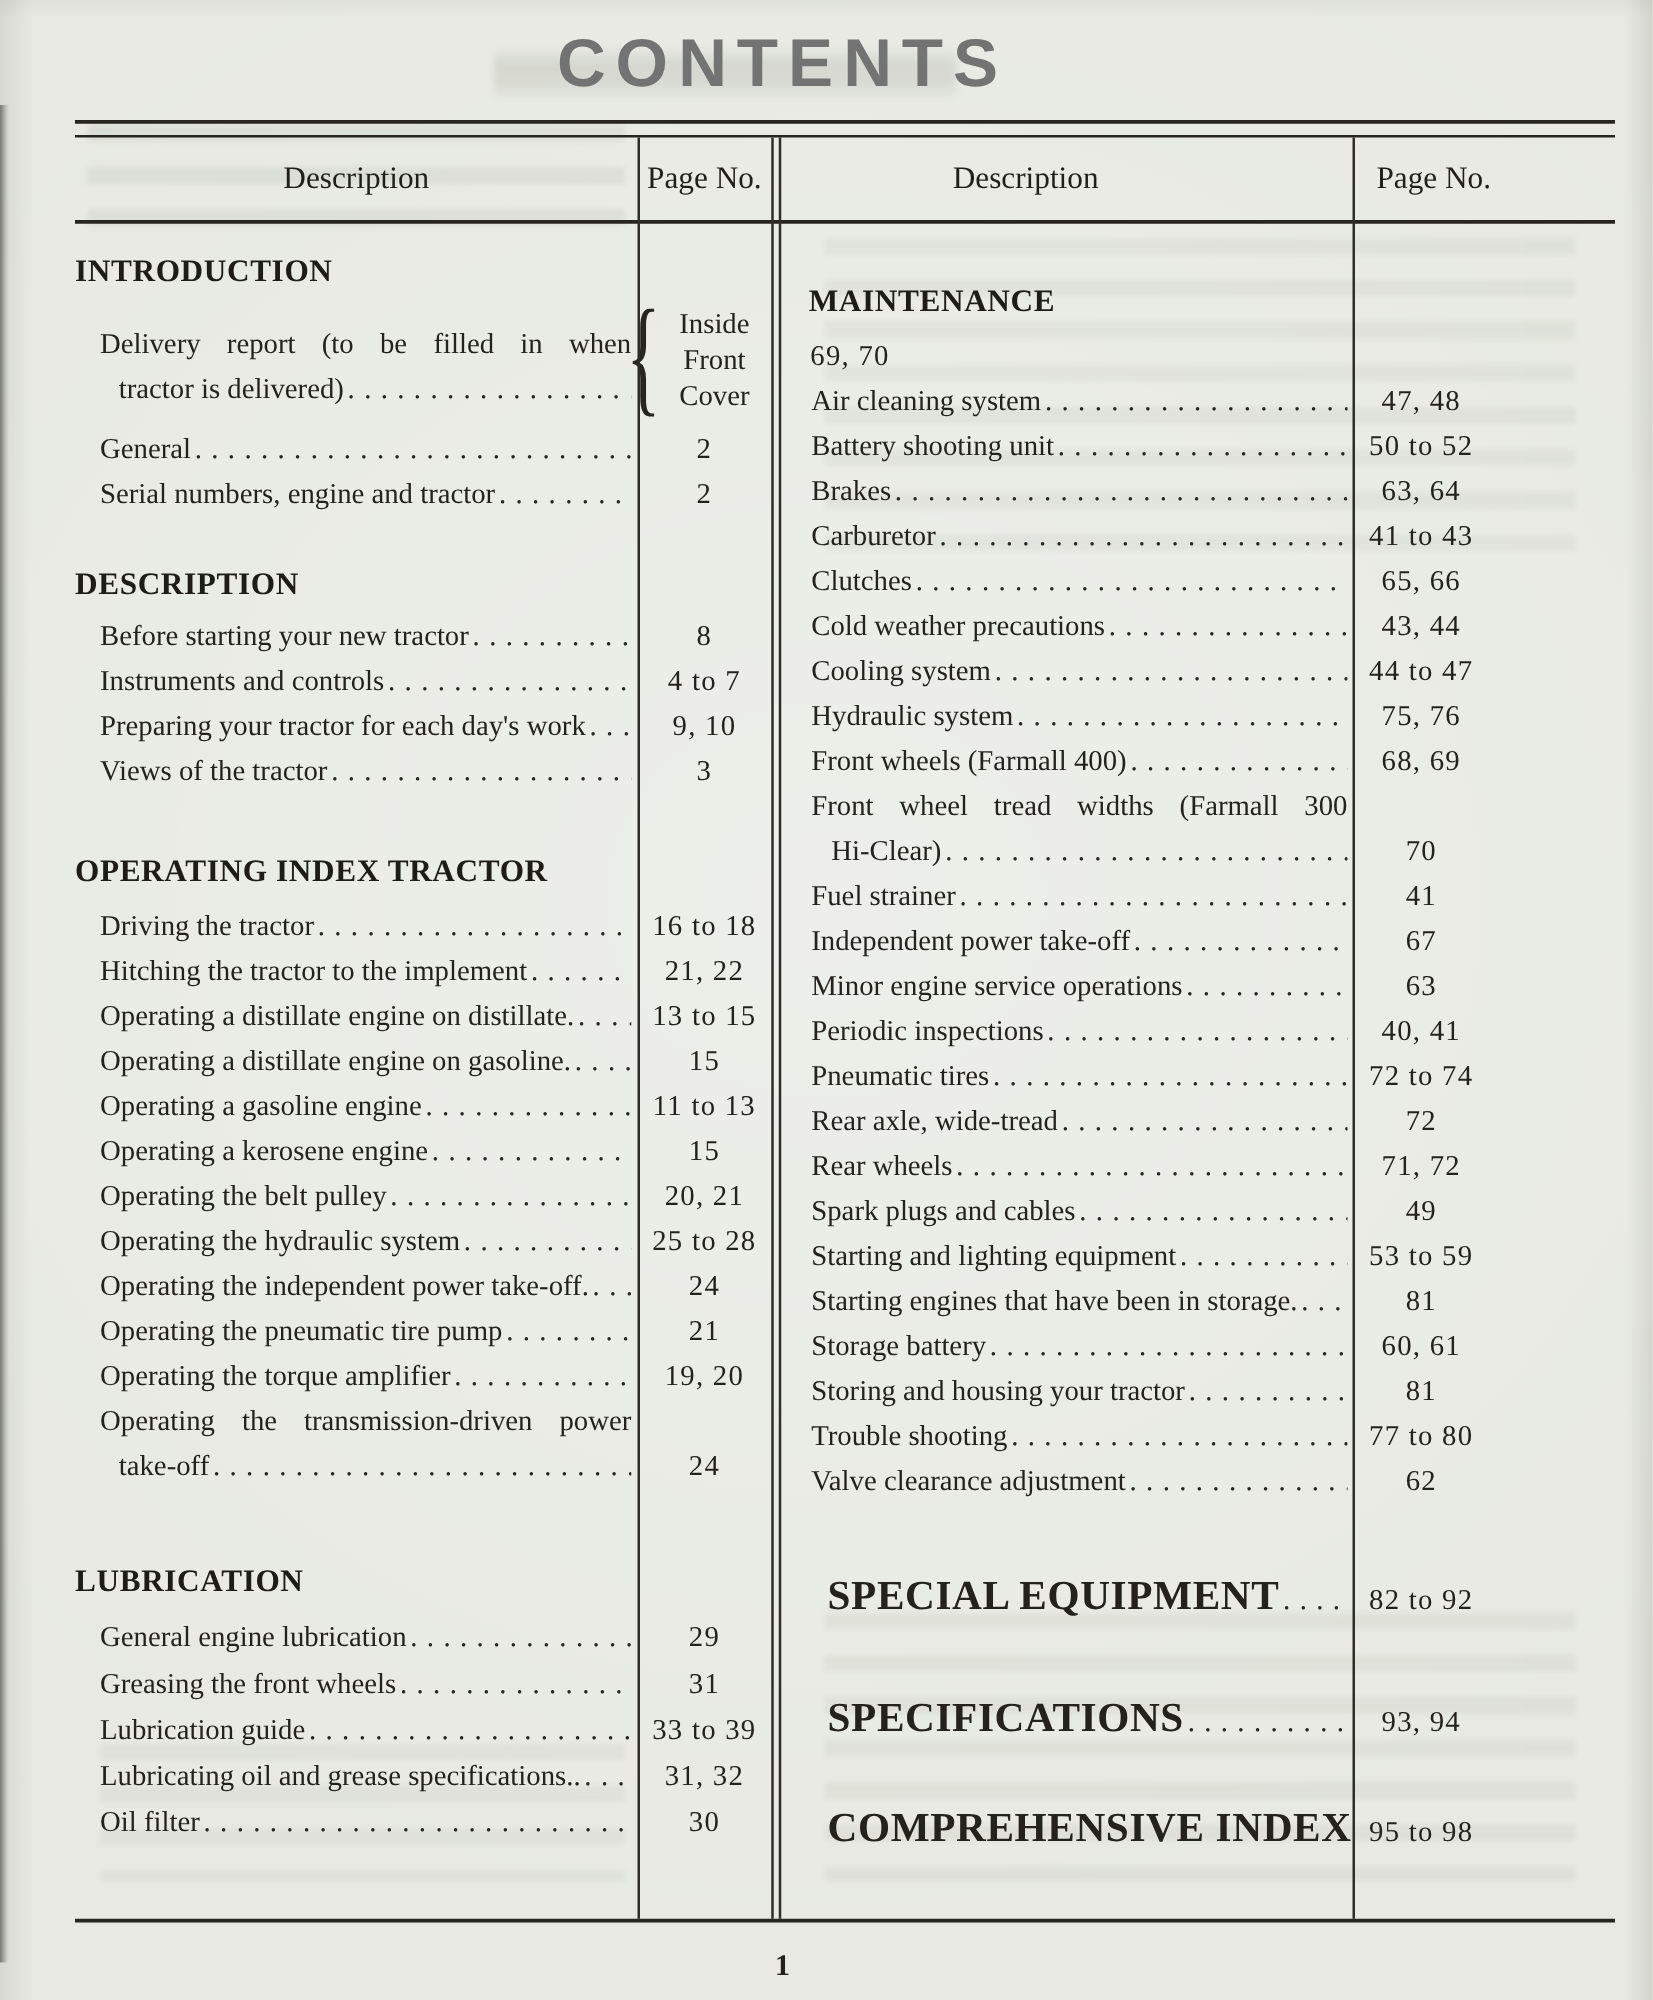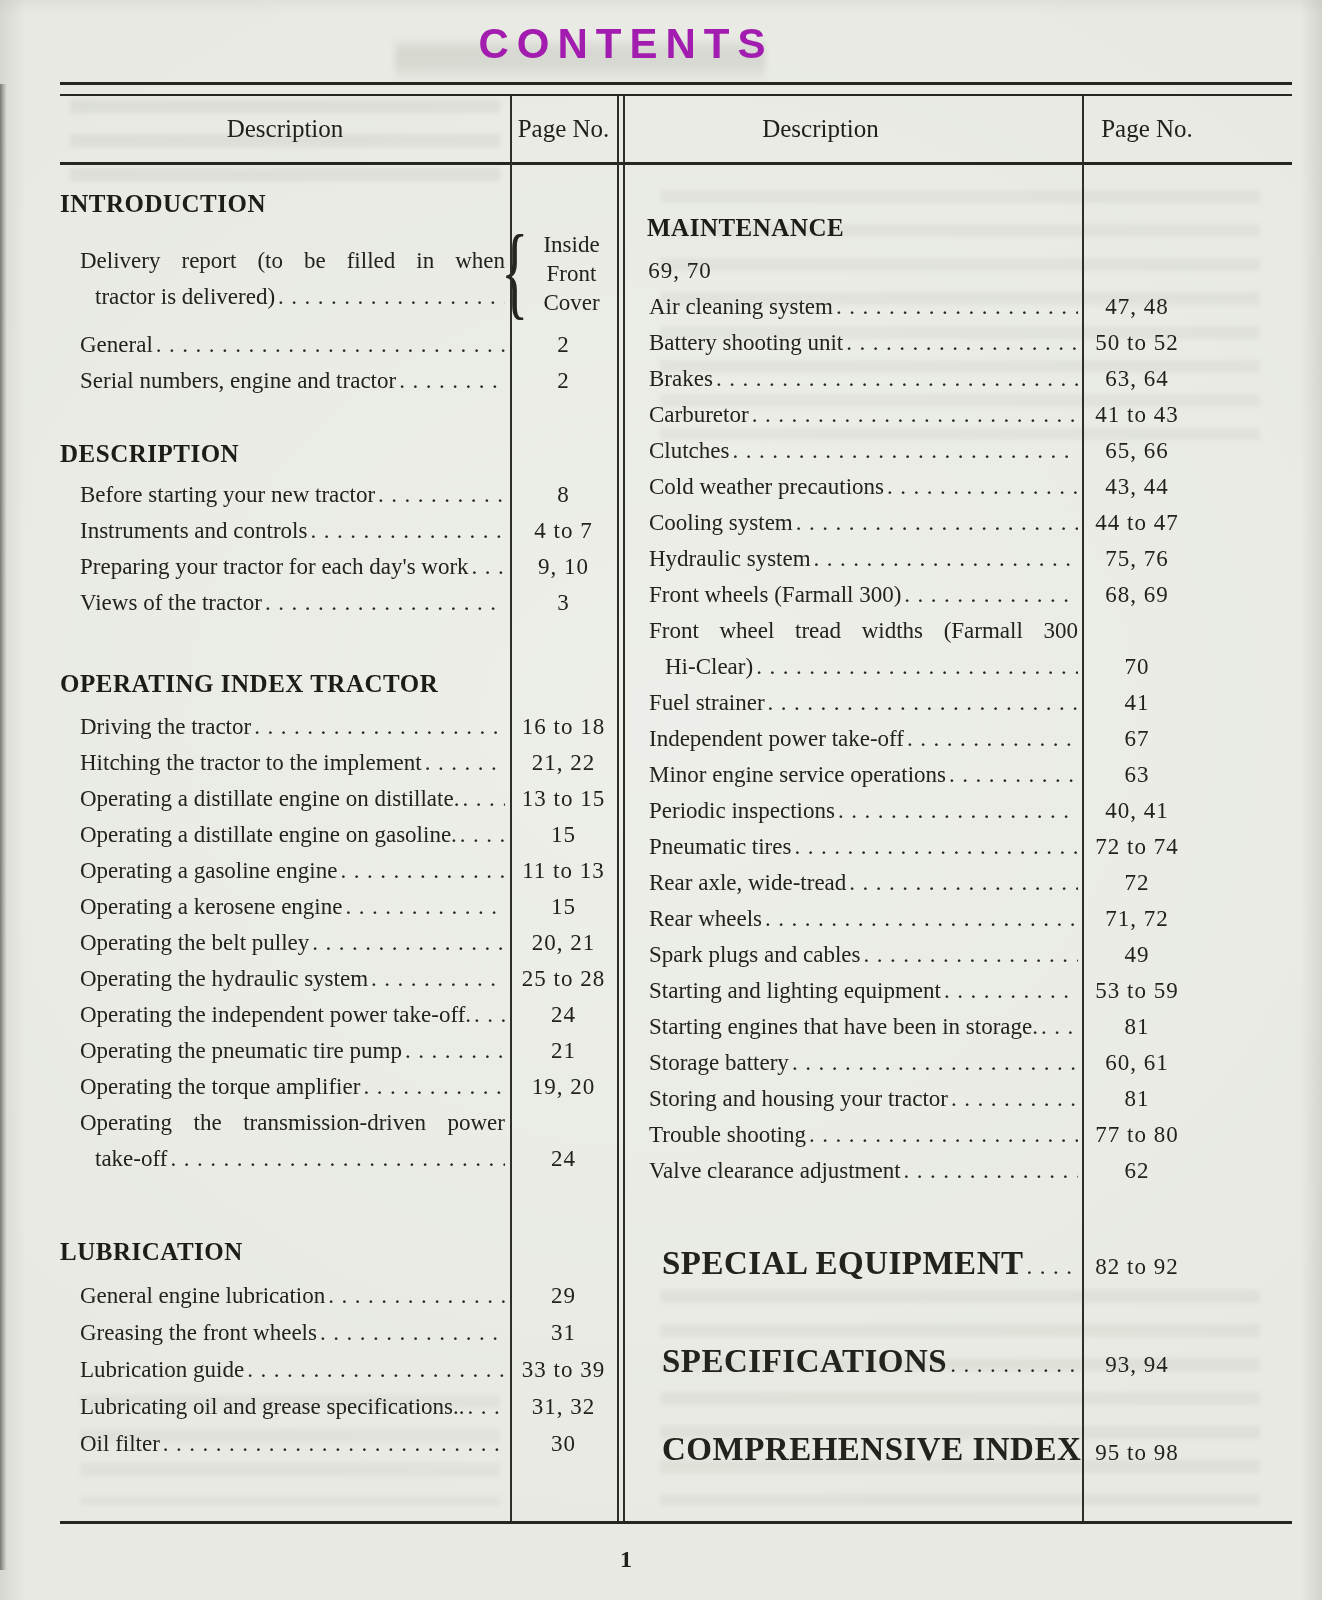--- a/index.html
+++ b/index.html
@@ -20,21 +20,21 @@
   .edge-strip{position:absolute;left:0;top:84px;bottom:30px;width:7px;
     background:linear-gradient(90deg, rgba(45,44,38,.55), rgba(45,44,38,.12) 70%, rgba(0,0,0,0));}
   .ghost{position:absolute;filter:blur(2px);opacity:.5;pointer-events:none;
     background:repeating-linear-gradient(180deg, rgba(128,132,120,.22) 0 13px, rgba(0,0,0,0) 13px 34px);}
   .ghost-title{position:absolute;filter:blur(3px);opacity:.55;pointer-events:none;
     background:linear-gradient(180deg, rgba(0,0,0,0) 20%, rgba(120,124,112,.30) 45%, rgba(120,124,112,.28) 70%, rgba(0,0,0,0));}
   
   .title-wrap{padding-top:20px;width:1322px;text-align:center;position:relative;z-index:2;}
   .title{display:inline-block;
     font-family:"Liberation Sans","DejaVu Sans",sans-serif;
-    font-size:42px;font-weight:700;letter-spacing:8px;color:#a21caf;
+    font-size:54px;font-weight:700;letter-spacing:8px;color:#737373;
     transform:translateX(-35px);}
   
   .table-wrap{position:relative;margin:14px 0 0 60px;width:1232px;z-index:2;}
   .rule-double-top{height:9px;border-top:3px solid #26251f;border-bottom:2.5px solid #26251f;}
   .rule-bottom{height:3px;background:#26251f;}
   .table-inner{position:relative;}
   .vl{position:absolute;top:0;bottom:0;width:2px;background:#2e2d27;z-index:1;}
   .vl-dbl{position:absolute;top:0;bottom:0;width:8px;border-left:2.5px solid #2e2d27;border-right:2.5px solid #2e2d27;box-sizing:border-box;z-index:1;}
   .header-row{display:flex;height:66px;align-items:center;}
   .header-rule{height:2.5px;background:#26251f;}
@@ -406,21 +406,21 @@
         </div>
         <div class="r">
           <div class="d">
               <span class="l">Hydraulic system</span>
               <span class="dots"></span>
             </div>
           <div class="p">75, 76</div>
         </div>
         <div class="r">
           <div class="d">
-              <span class="l">Front wheels (Farmall 300)</span>
+              <span class="l">Front wheels (Farmall 400)</span>
               <span class="dots"></span>
             </div>
           <div class="p">68, 69</div>
         </div>
 
         <div class="r jline">
           <div class="d">
               <span class="just">Front wheel tread widths (Farmall 300</span>
             </div>
           <div class="p"></div>

